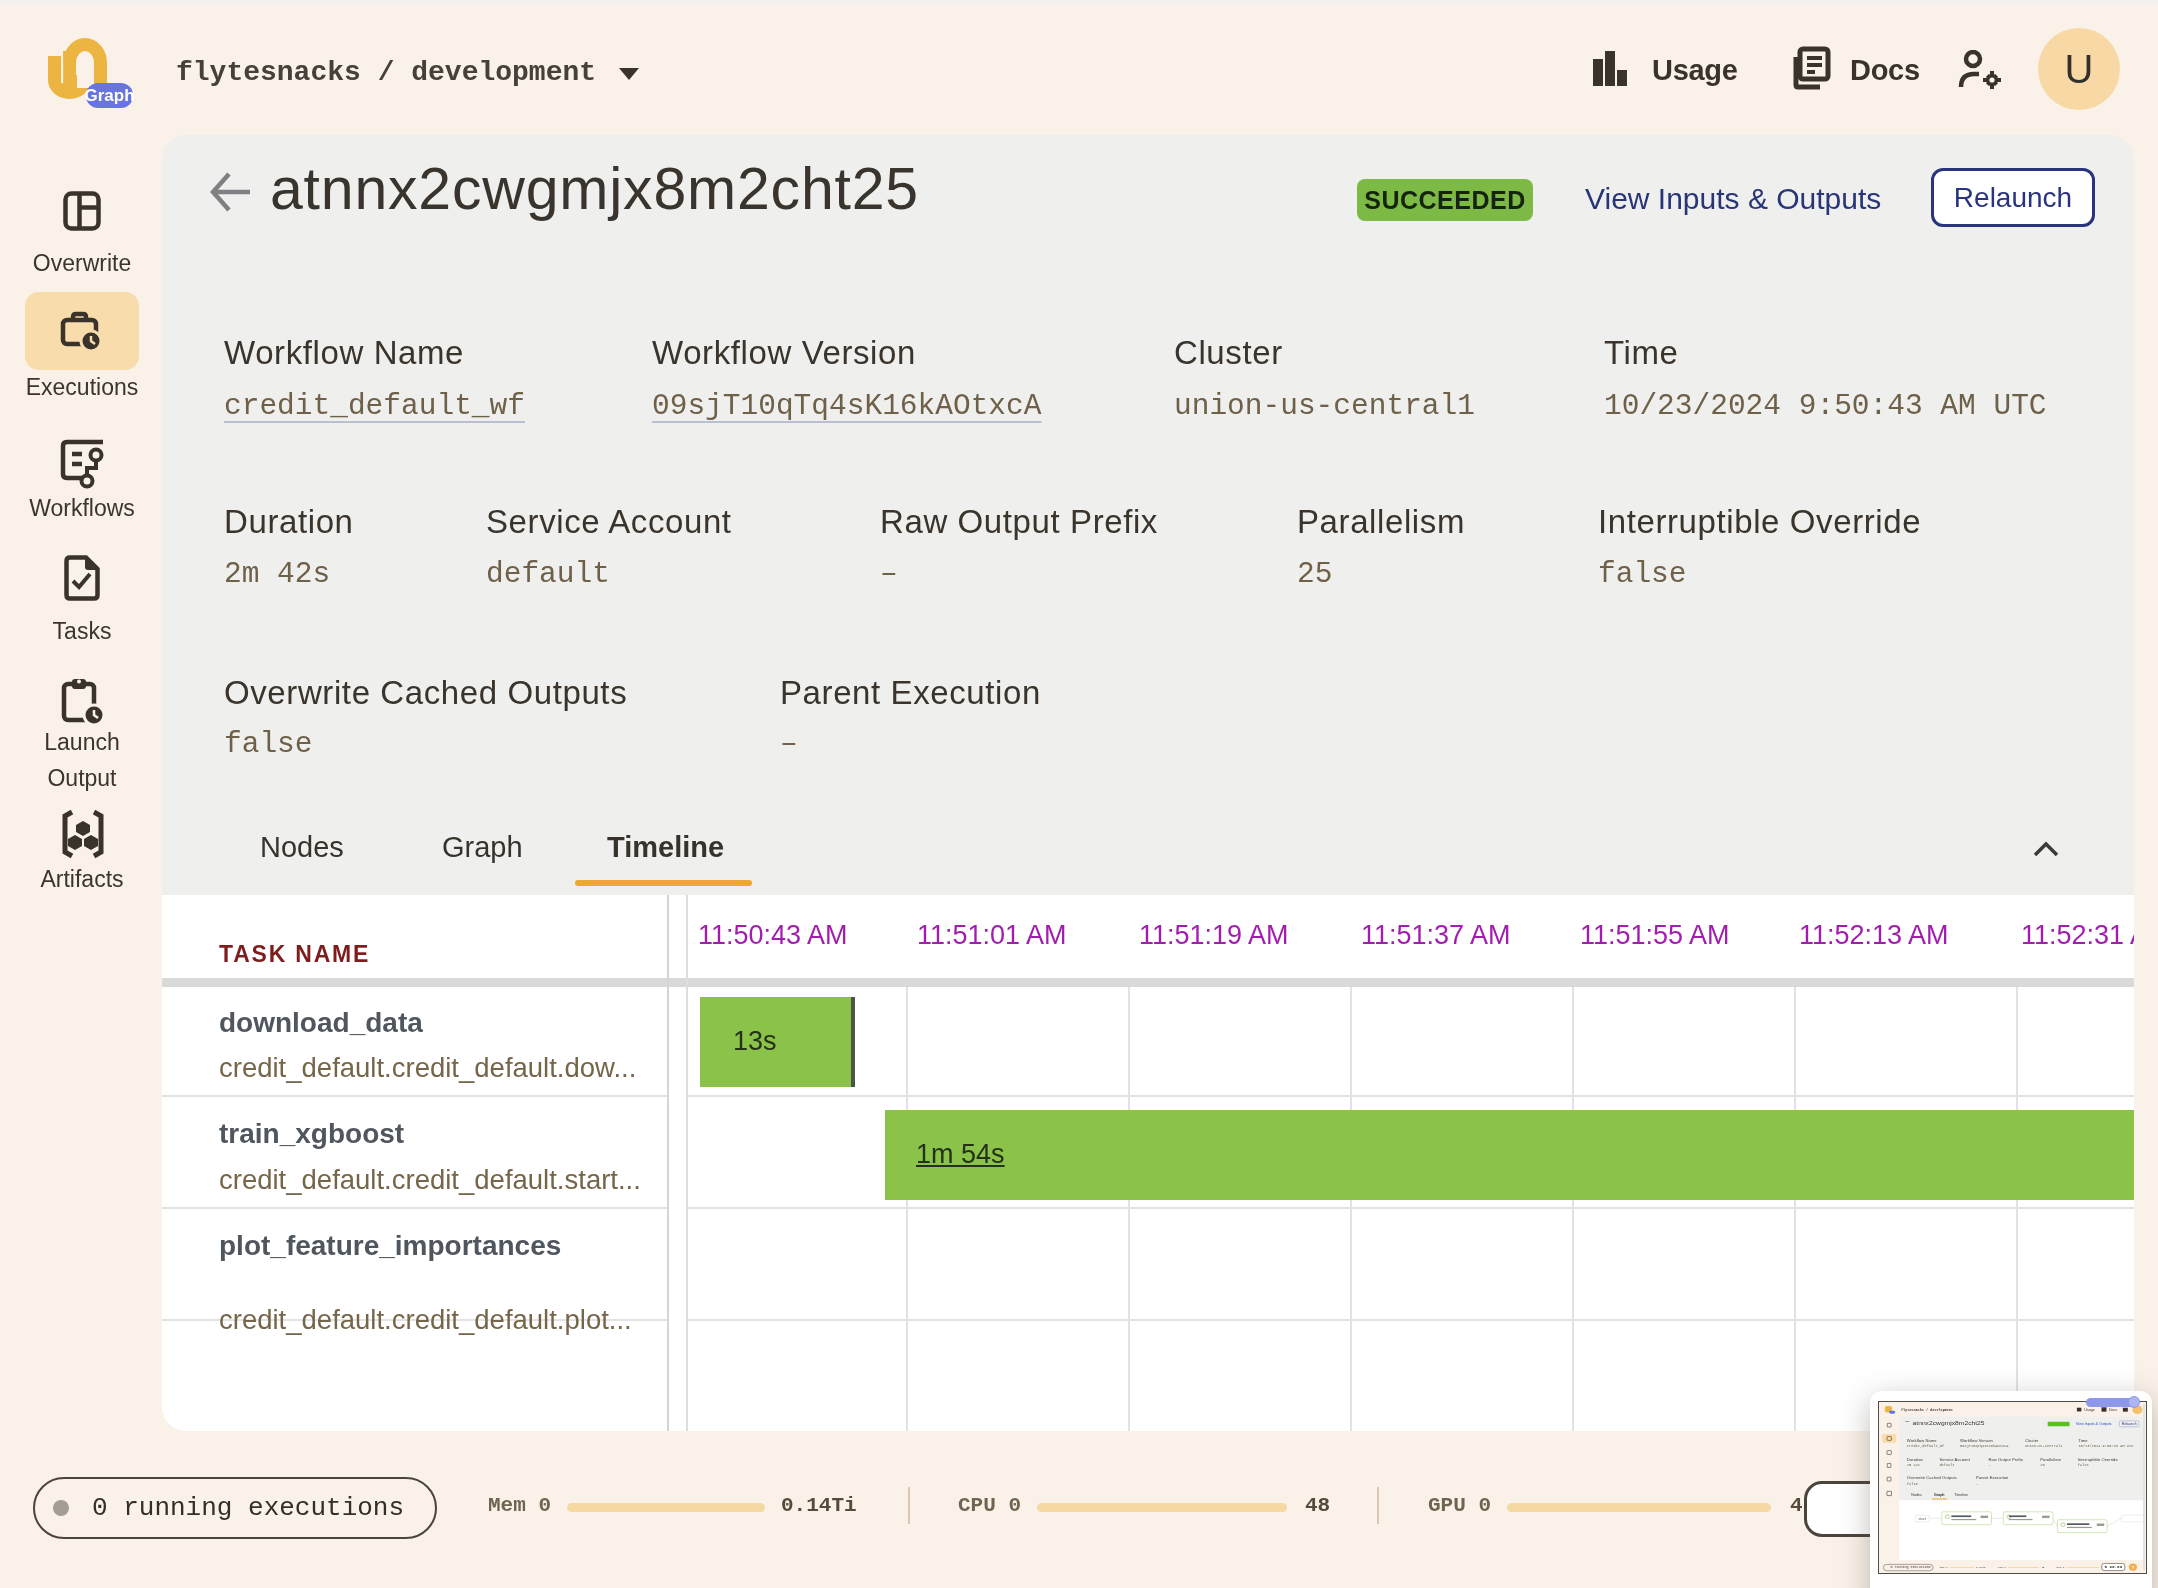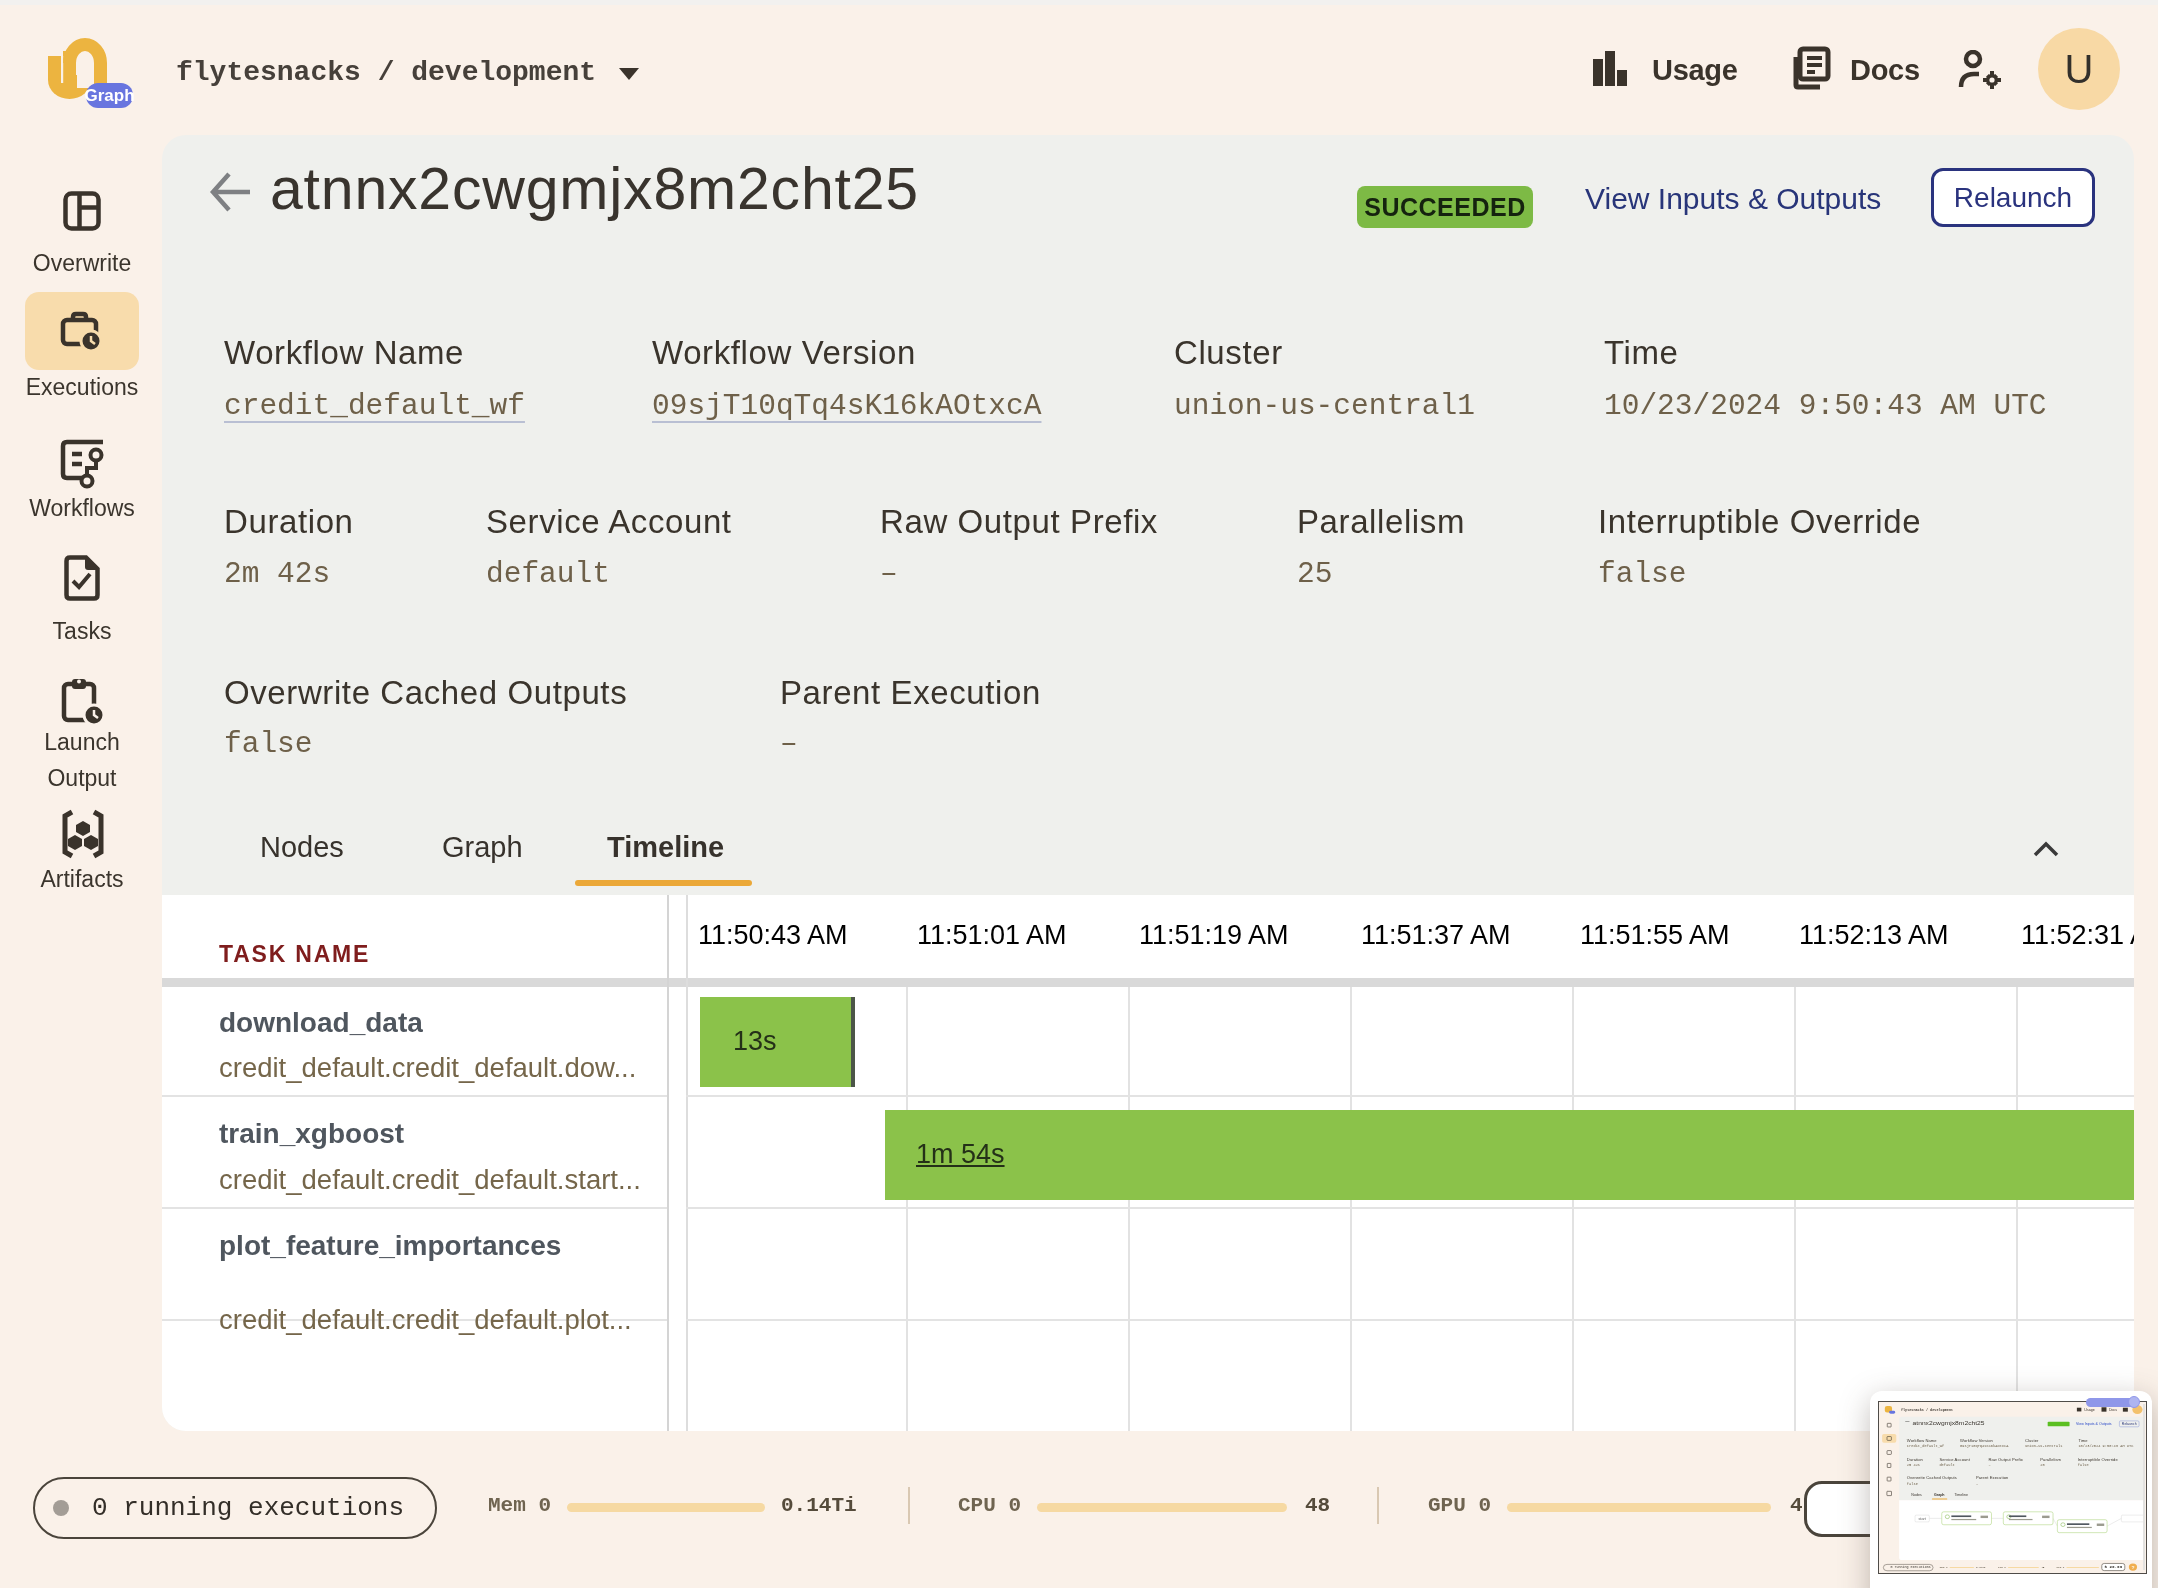--- a/index.html
+++ b/index.html
@@ -13,39 +13,39 @@
   .navtext { font:700 29px "Liberation Sans", sans-serif; color:#3A332B; letter-spacing:-0.3px; }
   #avatar { left:2038px; top:28px; width:82px; height:82px; border-radius:50%; background:#F8D9A5; color:#33302B; font:400 40px "Liberation Sans", sans-serif; display:flex; align-items:center; justify-content:center; }
   #beta { left:86px; top:83px; width:47px; height:25px; border-radius:12px; background:#6875DF; color:#fff; font:700 17px "Liberation Sans", sans-serif; display:flex; align-items:center; justify-content:center; }
   
   .sideicon { color:#3A332B; }
   .sidelabel { font:400 23px "Liberation Sans", sans-serif; color:#3B352D; text-align:center; width:164px; left:0; }
   #exechl { left:25px; top:292px; width:114px; height:78px; border-radius:14px; background:#F8DCAC; }
   
   #panel { left:162px; top:135px; width:1972px; height:1296px; background:#EFF0ED; border-radius:24px; }
   #title { left:270px; top:155px; font:500 59px "Liberation Sans", sans-serif; color:#39342E; letter-spacing:0.8px; }
-  #badge { left:1357px; top:186px; width:176px; height:42px; border-radius:8px; background:#7DBA45; color:#15230F; font:700 25px "Liberation Sans", sans-serif; letter-spacing:0.5px; display:flex; align-items:center; justify-content:center; }
+  #badge { left:1357px; top:179px; width:176px; height:42px; border-radius:8px; background:#7DBA45; color:#15230F; font:700 25px "Liberation Sans", sans-serif; letter-spacing:0.5px; display:flex; align-items:center; justify-content:center; }
   #viewio { left:1585px; top:182px; font:500 30px "Liberation Sans", sans-serif; color:#283579; }
   #relaunch { left:1931px; top:168px; width:164px; height:59px; border:3px solid #2A337E; border-radius:12px; color:#2A337E; font:500 28px "Liberation Sans", sans-serif; display:flex; align-items:center; justify-content:center; background:#fff; }
   .lab { font:400 33px "Liberation Sans", sans-serif; color:#3A342C; letter-spacing:0.6px; }
   .val { font:400 29.5px "Liberation Mono", monospace; color:#6E6049; }
   .lnk { text-decoration:underline; text-underline-offset:7px; text-decoration-color:#B9BFD3; text-decoration-thickness:2px; }
   
   .tab { font:500 29px "Liberation Sans", sans-serif; color:#37322C; }
   #tabline { left:575px; top:880px; width:177px; height:6px; background:#EBA838; border-radius:3px; }
   
   #table { left:162px; top:895px; width:1972px; height:536px; background:#ffffff; border-radius:0 0 24px 24px; overflow:hidden; }
   .tin { position:absolute; }
   #thead-band { left:0; top:83px; width:1972px; height:9px; background:#D9D9D9; }
   #colline { left:505px; top:0; width:2px; height:536px; background:#D4D4D4; }
   #plotline { left:524px; top:0px; width:2px; height:536px; background:#DDDDDD; }
   .gridv { top:92px; width:2px; height:444px; background:#E2E2E2; }
   .rowsep { height:2px; background:#E3E3E3; }
   #taskname { left:57px; top:922px; font:700 23px "Liberation Sans", sans-serif; color:#7f1d1d; letter-spacing:1.8px;margin-top:19px; }
-  .timelab { top:25px; font:400 27px "Liberation Sans", sans-serif; color:#000000; white-space:nowrap; }
+  .timelab { top:25px; font:400 27px "Liberation Sans", sans-serif; color:#a21caf; white-space:nowrap; }
   .bar { background:#8BC24A; height:90px; }
   .bartext { font:400 27px "Liberation Sans", sans-serif; color:#243018; }
   .tname { font:700 28px "Liberation Sans", sans-serif; color:#4F565E; }
   .tsub { font:400 27.5px "Liberation Sans", sans-serif; color:#75664A; }
   
   #runpill { left:33px; top:1477px; width:404px; height:62px; border:2.5px solid #4A443B; border-radius:31px; }
   #rundot { left:53px; top:1500px; width:16px; height:16px; border-radius:50%; background:#A39D96; }
   #runtext { left:92px; top:1493px; font:400 26px "Liberation Mono", monospace; color:#332E28; }
   .mlab { font:700 21px "Liberation Mono", monospace; color:#6F6450; }
   .mval { font:700 21px "Liberation Mono", monospace; color:#554B3B; }

